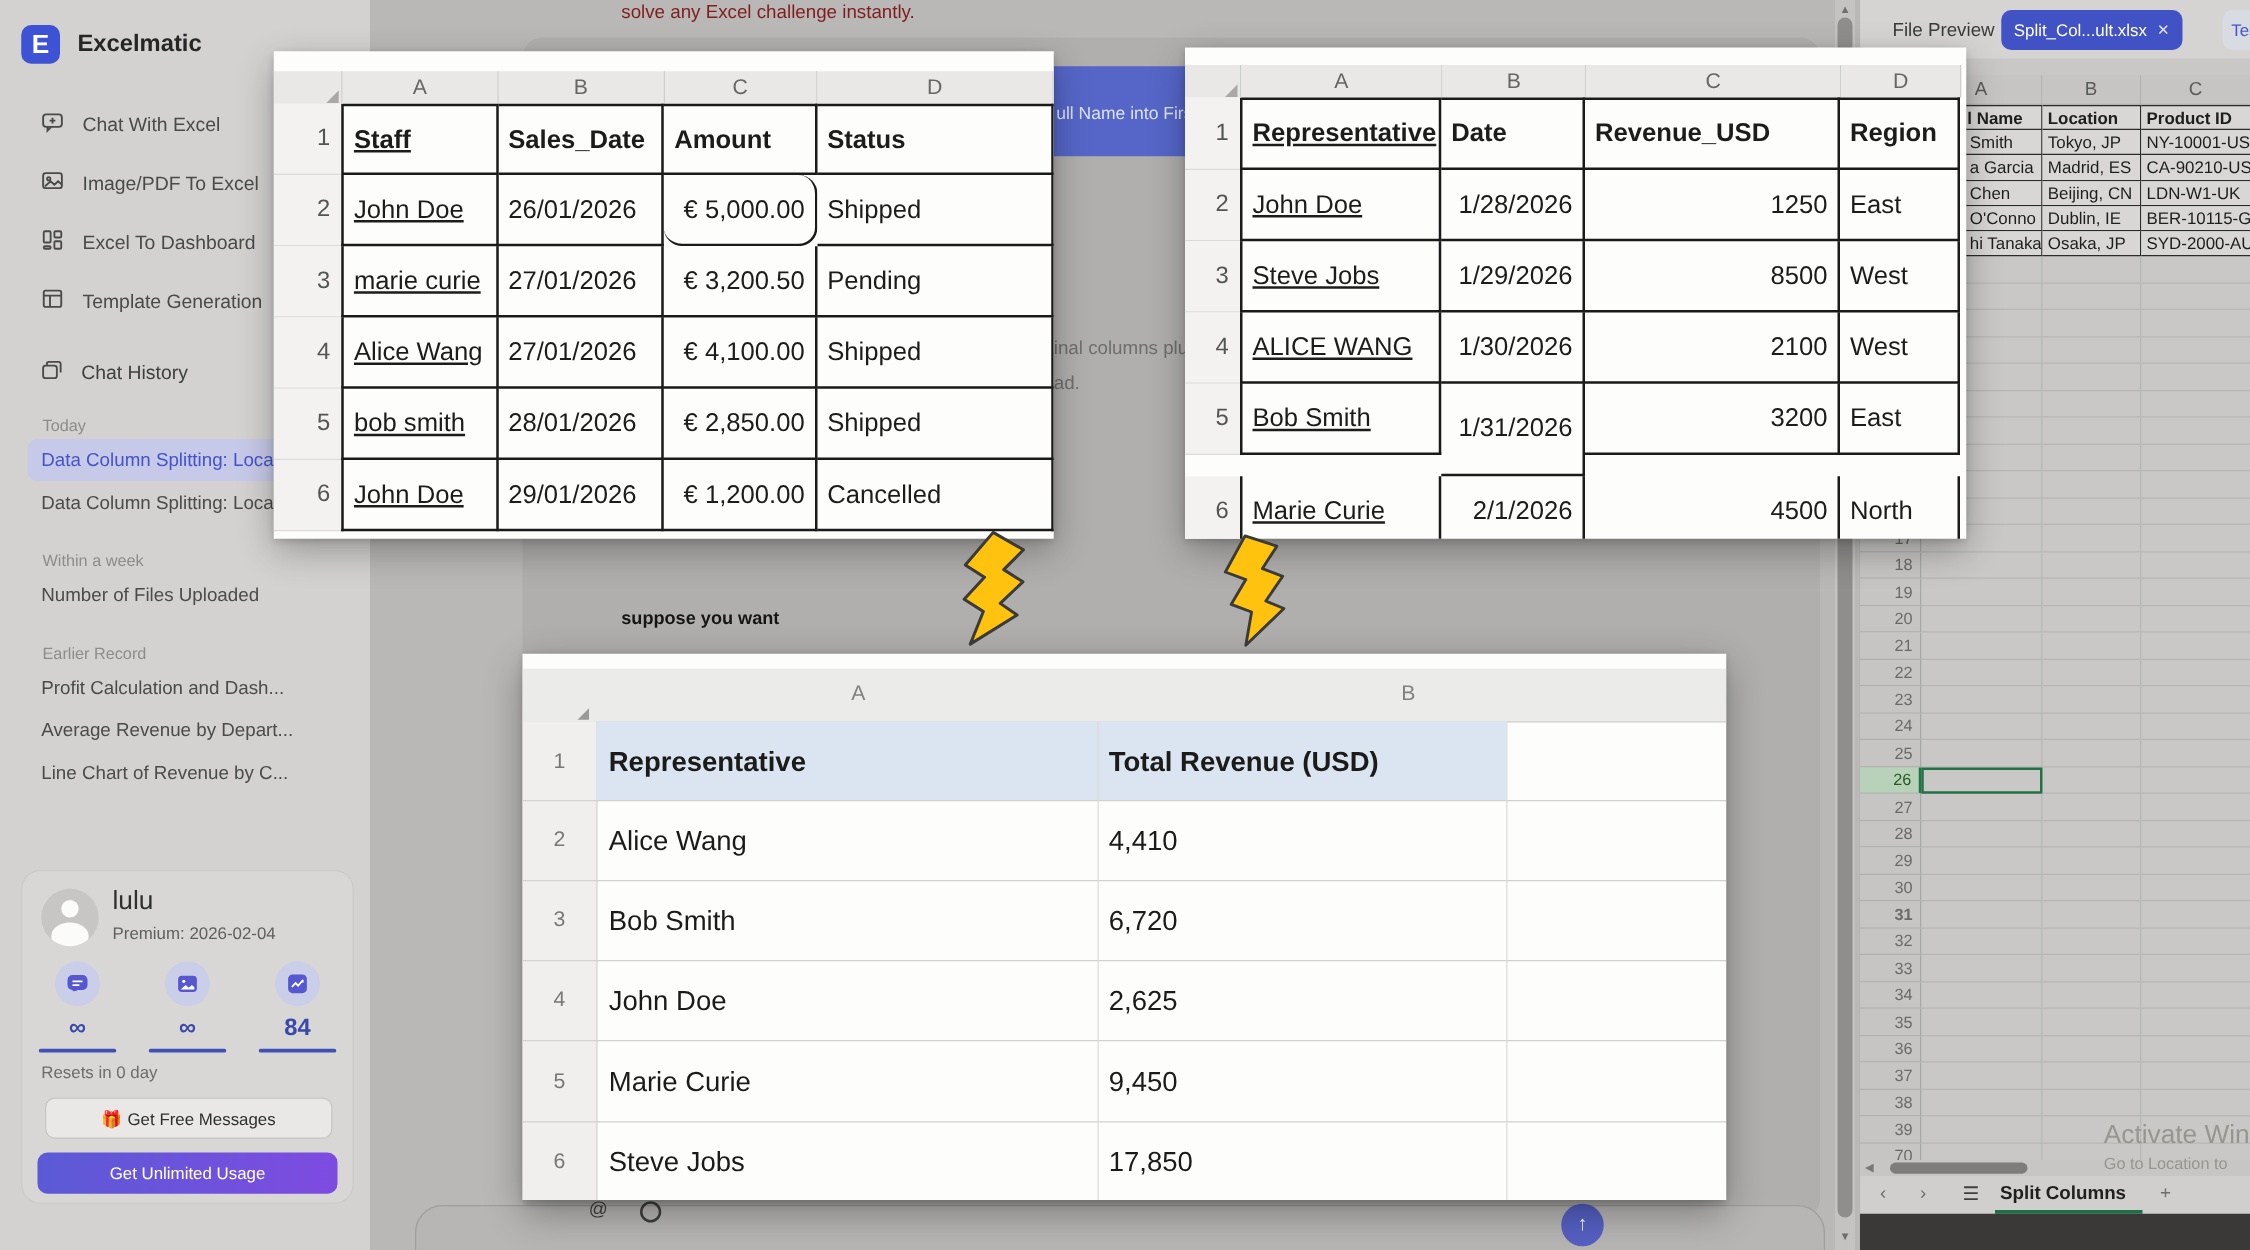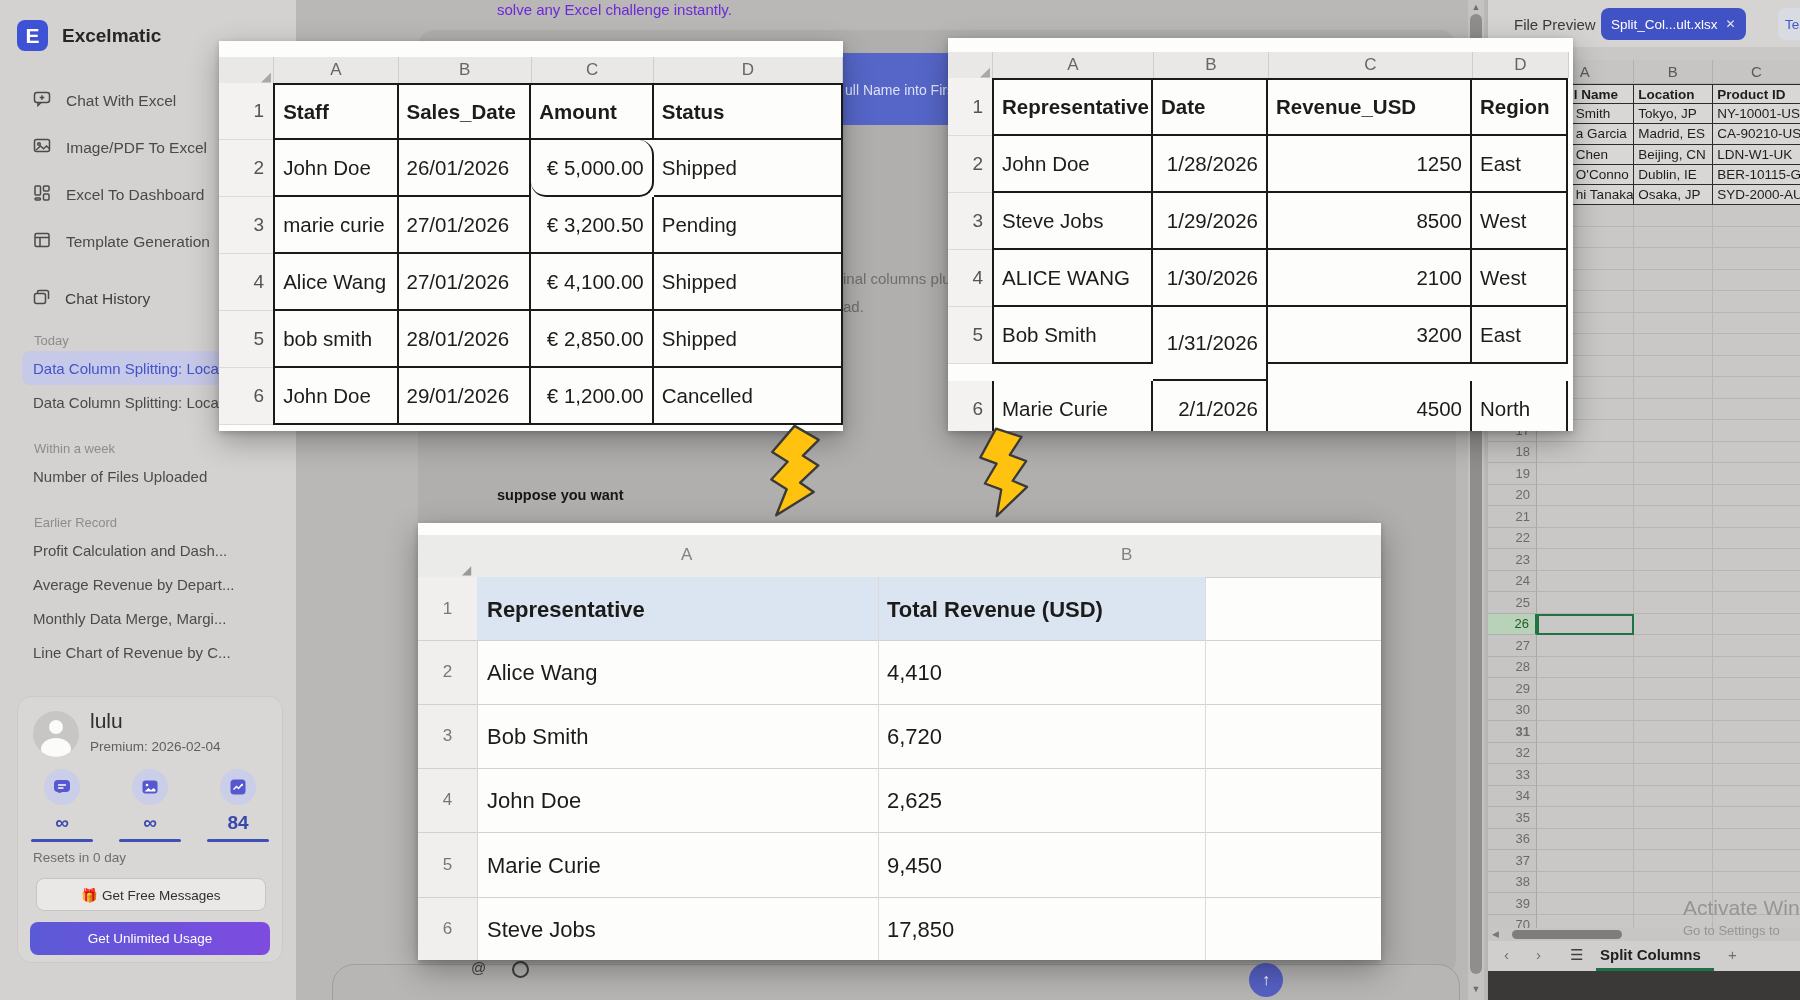--- a/index.html
+++ b/index.html
@@ -30,21 +30,21 @@
   .stat .ic{width:36px;height:36px;border-radius:50%;background:#cbcee9;display:flex;align-items:center;justify-content:center;}
   .stat .val{margin-top:6px;font-size:19px;font-weight:bold;color:#3949ab;height:24px;display:flex;align-items:center;}
   .stat .under{margin-top:4px;width:62px;height:3px;background:#3f51b5;border-radius:2px;}
   .presets{position:absolute;left:15px;top:153px;font-size:13.5px;color:#6e6d6c;}
   .btn-free{position:absolute;left:18px;top:181px;width:228px;height:31px;background:#e9e8e7;border:1px solid #c6c5c4;
             border-radius:8px;font-size:13.5px;color:#2f2f2e;display:flex;align-items:center;justify-content:center;cursor:pointer;}
   .btn-up{position:absolute;left:12px;top:225px;width:240px;height:33px;border-radius:8px;color:#fff;font-size:13.5px;
           background:linear-gradient(90deg,#5b5ad6,#7e4be0);display:flex;align-items:center;justify-content:center;cursor:pointer;}
   
   .card{position:absolute;left:418px;top:30px;width:1038px;height:945px;background:#b0afae;border-radius:16px;z-index:1;}
-  .toptext{position:absolute;left:497px;top:1px;font-size:15px;color:#6d28d9;z-index:2;}
+  .toptext{position:absolute;left:497px;top:1px;font-size:15px;color:#7f1d1d;z-index:2;}
   .collapse{position:absolute;left:252px;top:24px;width:20px;height:15px;border:2px solid #757574;border-radius:5px;
             background:#d8d7d6;color:#757574;font-size:10px;line-height:14px;text-align:center;z-index:2;cursor:pointer;}
   .bluebtn{position:absolute;left:843px;top:53px;width:117px;height:72px;background:#5566c8;z-index:2;overflow:hidden;}
   .bluebtn span{position:absolute;left:2px;top:29px;color:#dde2f6;font-size:14px;white-space:nowrap;}
   .frag{position:absolute;z-index:2;font-size:15px;color:#6e6e6d;white-space:nowrap;}
   .suppose{position:absolute;left:497px;top:487px;font-size:14.5px;font-weight:bold;color:#161615;z-index:2;}
   .vscroll{position:absolute;left:1468px;top:0;width:16px;height:1000px;background:#c4c3c2;z-index:2;}
   .vscroll .thumb{position:absolute;left:2px;top:14px;width:12px;height:960px;background:#8f8e8d;border-radius:6px;}
   .vscroll .arr{position:absolute;left:0;width:16px;text-align:center;font-size:9px;color:#6f6e6d;}
   .inputbar{position:absolute;left:332px;top:964px;width:1126px;height:60px;background:#b7b6b5;border:1px solid #9f9e9d;border-radius:22px;z-index:2;}
@@ -57,21 +57,21 @@
       box-shadow:0 10px 28px rgba(0,0,0,.30),0 2px 6px rgba(0,0,0,.18);}
   .lrow{display:flex;}
   .lcell{background:#e9e8e7;color:#676665;font-size:17px;display:flex;align-items:center;justify-content:center;border-right:1px solid #cfcecd;}
   .lcorner{background:#e9e8e7;position:relative;border-right:1px solid #cfcecd;}
   .lcorner .tri{position:absolute;right:2px;bottom:0;color:#a9a8a7;font-size:13px;line-height:13px;}
   .numcell{background:#f3f2f1;color:#545453;font-size:19px;display:flex;align-items:center;justify-content:flex-end;
            padding-right:9px;box-sizing:border-box;border-bottom:1px solid #dcdbda;}
   .xcell{display:flex;align-items:center;box-sizing:border-box;font-size:20.5px;color:#1c1c1b;
          border-right:2.5px solid #1a1a19;border-bottom:2.5px solid #1a1a19;padding:0 8px;white-space:nowrap;overflow:hidden;}
   .xcell.hd{font-weight:bold;border-top:2.5px solid #1a1a19;}
-  .xcell.first{border-left:2.5px solid #1a1a19;}
+  .xcell.first{border-left:2.5px solid #1a1a19;text-decoration:underline;}
   .xcell.right{justify-content:flex-end;}
   
   .rt{position:absolute;left:418px;top:523px;width:963px;height:437px;background:#fdfdfc;overflow:hidden;z-index:6;
       box-shadow:0 10px 30px rgba(0,0,0,.32),0 2px 6px rgba(0,0,0,.2);}
   .rt .band{position:absolute;left:0;top:12px;width:963px;height:42px;background:#ebebea;border-bottom:1px solid #d2d1d0;}
   .rt .bletter{position:absolute;top:22px;font-size:17px;color:#828281;}
   .rt .numcol{position:absolute;left:0;top:54px;width:59px;height:383px;background:#f0efee;border-right:1px solid #d5d4d3;}
   .rt .rnum{position:absolute;width:59px;text-align:center;font-size:17px;color:#787776;}
   .rt .blue{position:absolute;left:59px;top:54px;width:728px;height:63px;background:#dbe5f1;}
   .rt .hline{position:absolute;left:0;width:963px;height:1px;background:#d2d1d0;}
@@ -167,21 +167,20 @@
     </div>
     <div id="history-list">
         <div class="hist-sec-label">Today</div>
         <div class="hist-item sel">Data Column Splitting: Loca..</div>
         <div class="hist-item">Data Column Splitting: Loca...</div>
         <div class="hist-sec-label">Within a week</div>
         <div class="hist-item">Number of Files Uploaded</div>
         <div class="hist-sec-label">Earlier Record</div>
         <div class="hist-item">Profit Calculation and Dash...</div>
         <div class="hist-item">Average Revenue by Depart...</div>
-        <div class="hist-item">Monthly Data Merge, Margi...</div>
         <div class="hist-item">Line Chart of Revenue by C...</div>
       </div>
 
     <div class="pcard">
       <div class="avatar">
           <div class="head"></div>
           <div class="body"></div>
         </div>
       <div class="pname">lulu</div>
       <div class="pplan">Premium: 2026-02-04</div>
@@ -649,21 +648,21 @@
           <div class="sempty" style="width: 90px; height: 21.5px;"></div>
         </div>
         <div class="srow">
           <div class="snum" style="width: 50px; height: 21.5px;">70</div>
           <div class="sempty" style="width: 99px; height: 21.5px;"></div>
           <div class="sempty" style="width: 81px; height: 21.5px;"></div>
           <div class="sempty" style="width: 90px; height: 21.5px;"></div>
         </div>
       </div>
     <div class="wmark1">Activate Win</div>
-    <div class="wmark2">Go to Settings to</div>
+    <div class="wmark2">Go to Location to</div>
     <div class="hscroll">
       <div class="arr">◀</div>
       <div class="thumb"></div>
     </div>
     <div class="tabbar">
       <div class="g" style="left:16px;">‹</div>
       <div class="g" style="left:48px;">›</div>
       <div class="g" style="left:82px;color:#3f3f3e;">☰</div>
       <div class="sheettab">Split Columns</div>
       <div class="greenline"></div>

